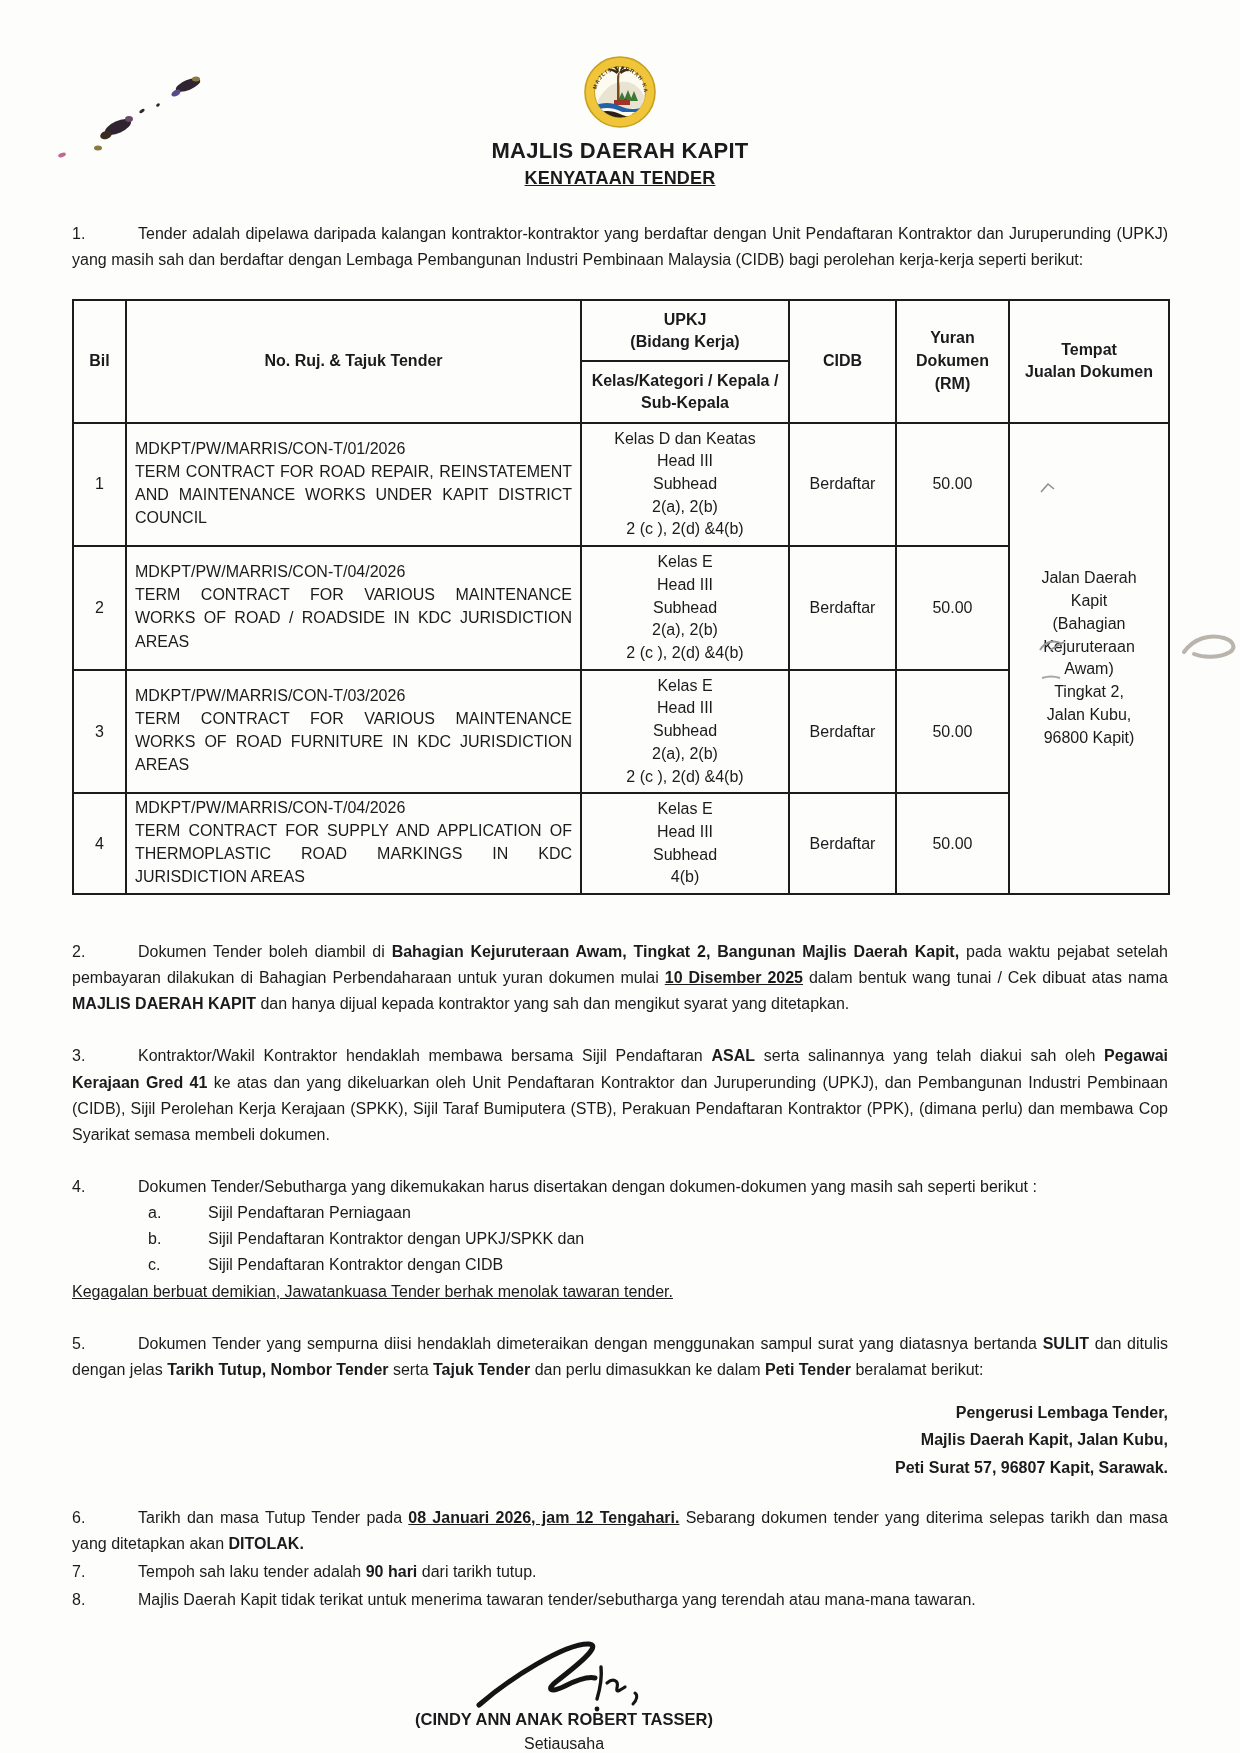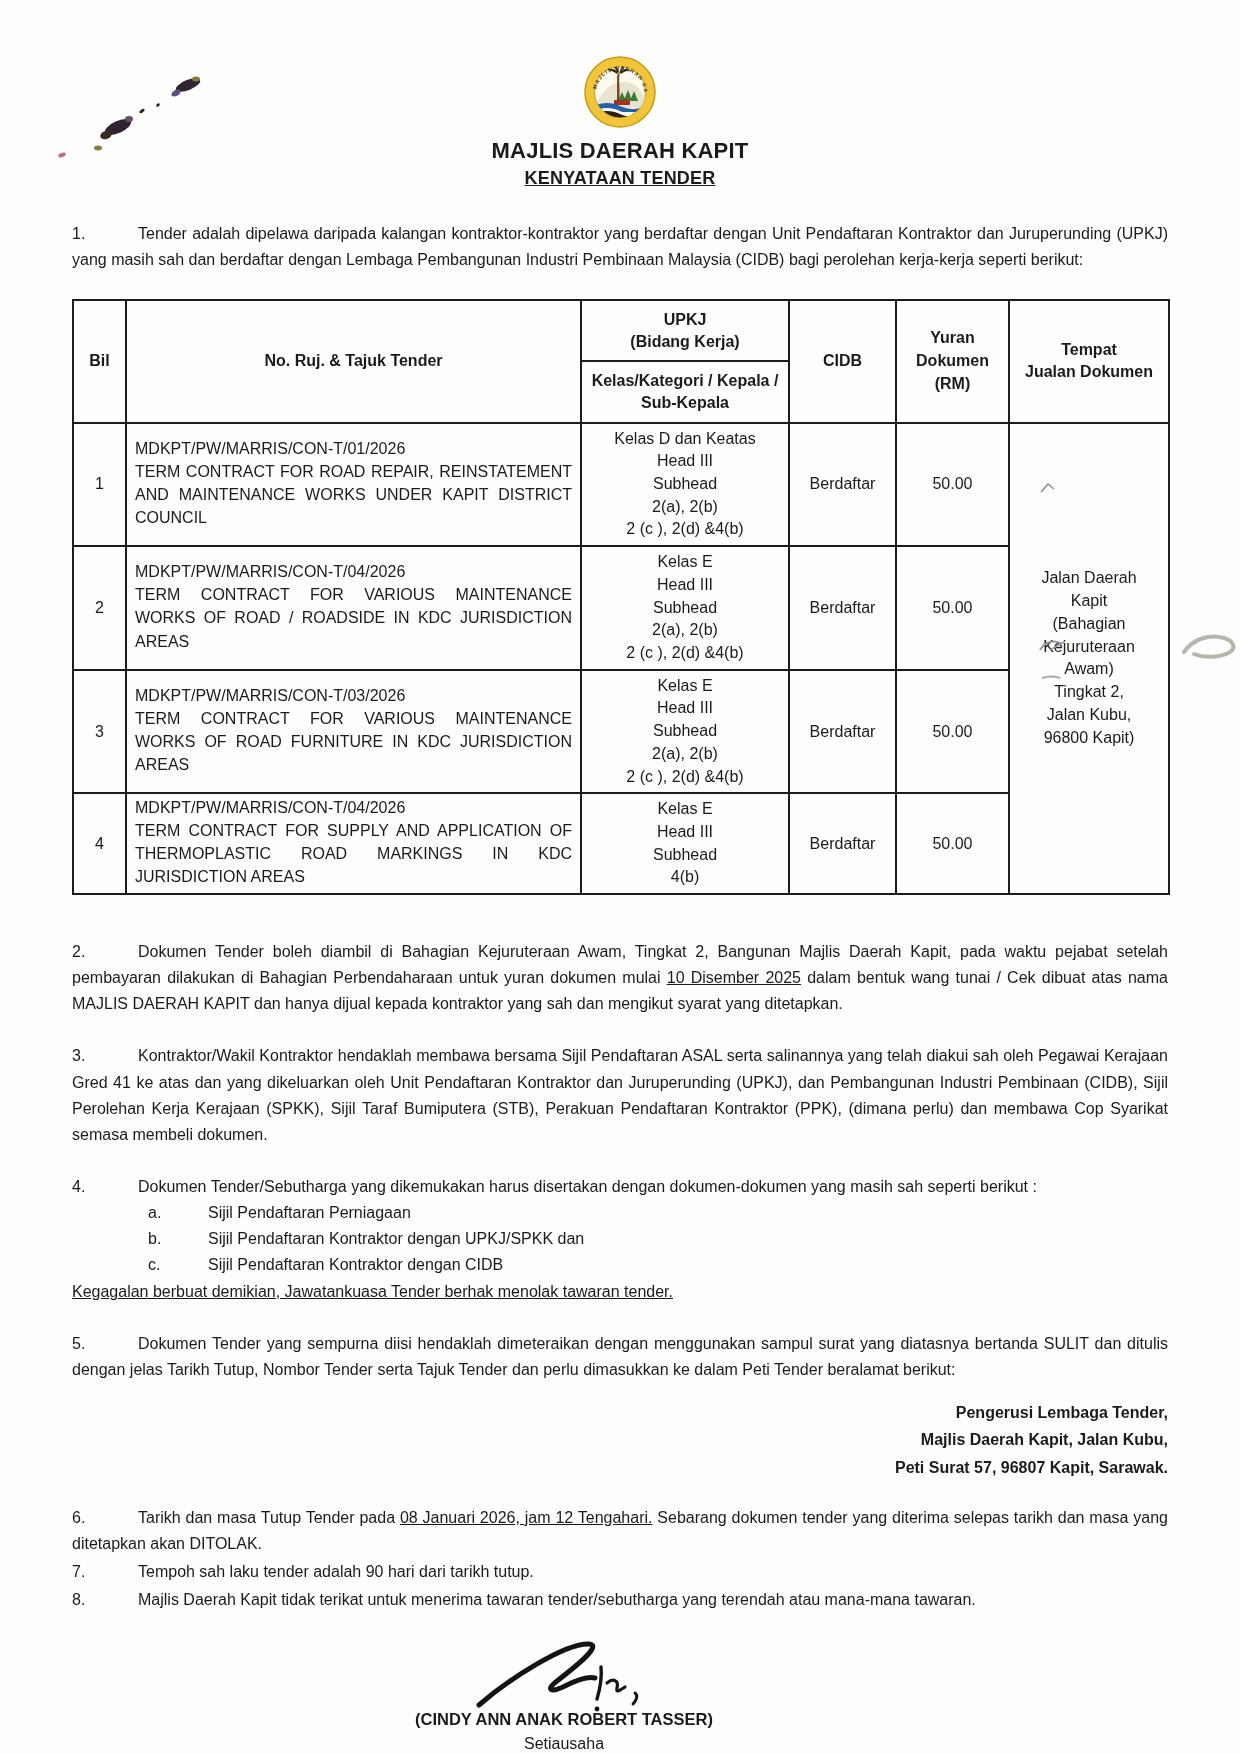--- a/index.html
+++ b/index.html
@@ -13,21 +13,21 @@
   
   .doc-header{text-align:center;}
   .logo-wrap{display:flex;justify-content:center;}
   .doc-title{font-size:22px;font-weight:bold;margin-top:10px;letter-spacing:.2px;}
   .doc-subtitle{font-size:18px;font-weight:bold;text-decoration:underline;margin-top:4px;letter-spacing:.2px;}
   
   .clause{font-size:16px;line-height:1.63;text-align:justify;margin-top:26px;}
   .clause.first{margin-top:32px;}
   .clause.tight{margin-top:2px;}
   .pnum{display:inline-block;width:66px;font-size:16px;}
-  .b{font-weight:normal;}
+  .b{font-weight:bold;}
   .u{text-decoration:underline;}
   
   table.tender{border-collapse:collapse;margin-top:26px;table-layout:fixed;width:1096px;}
   table.tender td,table.tender th{border:2px solid #1c1c1c;vertical-align:middle;font-size:16px;padding:4px 8px;}
   table.tender th{font-weight:bold;text-align:center;padding:0;}
   th.h-pad{padding:6px 8px;}
   .upkj-top{border-bottom:2px solid #1c1c1c;padding:8px 6px;line-height:1.35;}
   .upkj-bot{padding:8px 6px;line-height:1.35;}
   td.c{text-align:center;}
   td.ref-cell{text-align:left;padding:8px 12px;}

